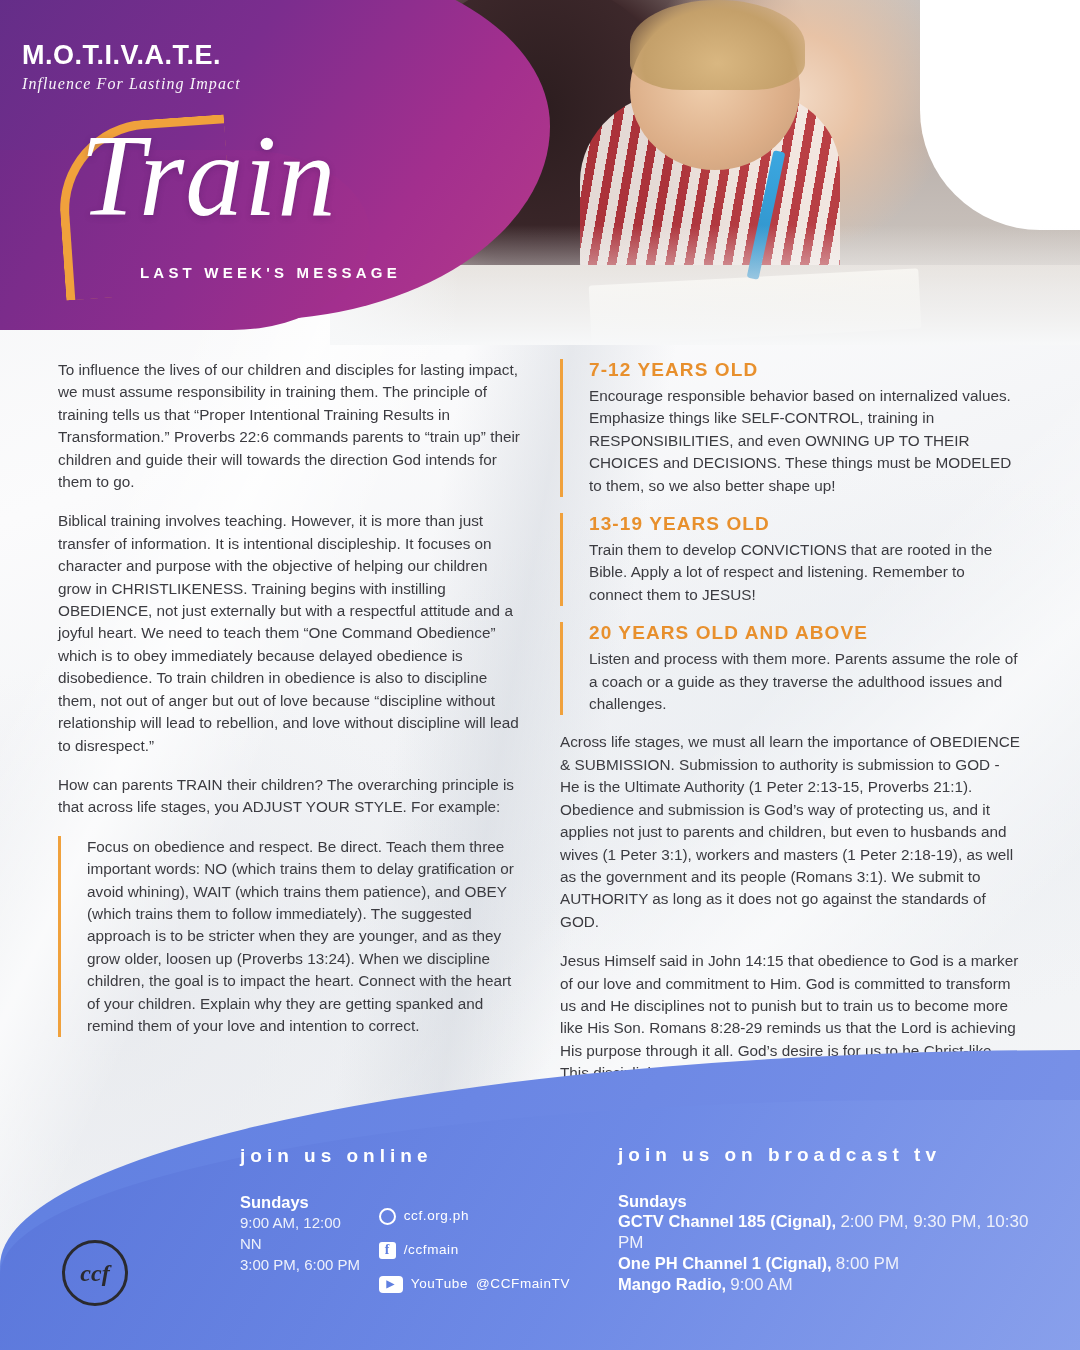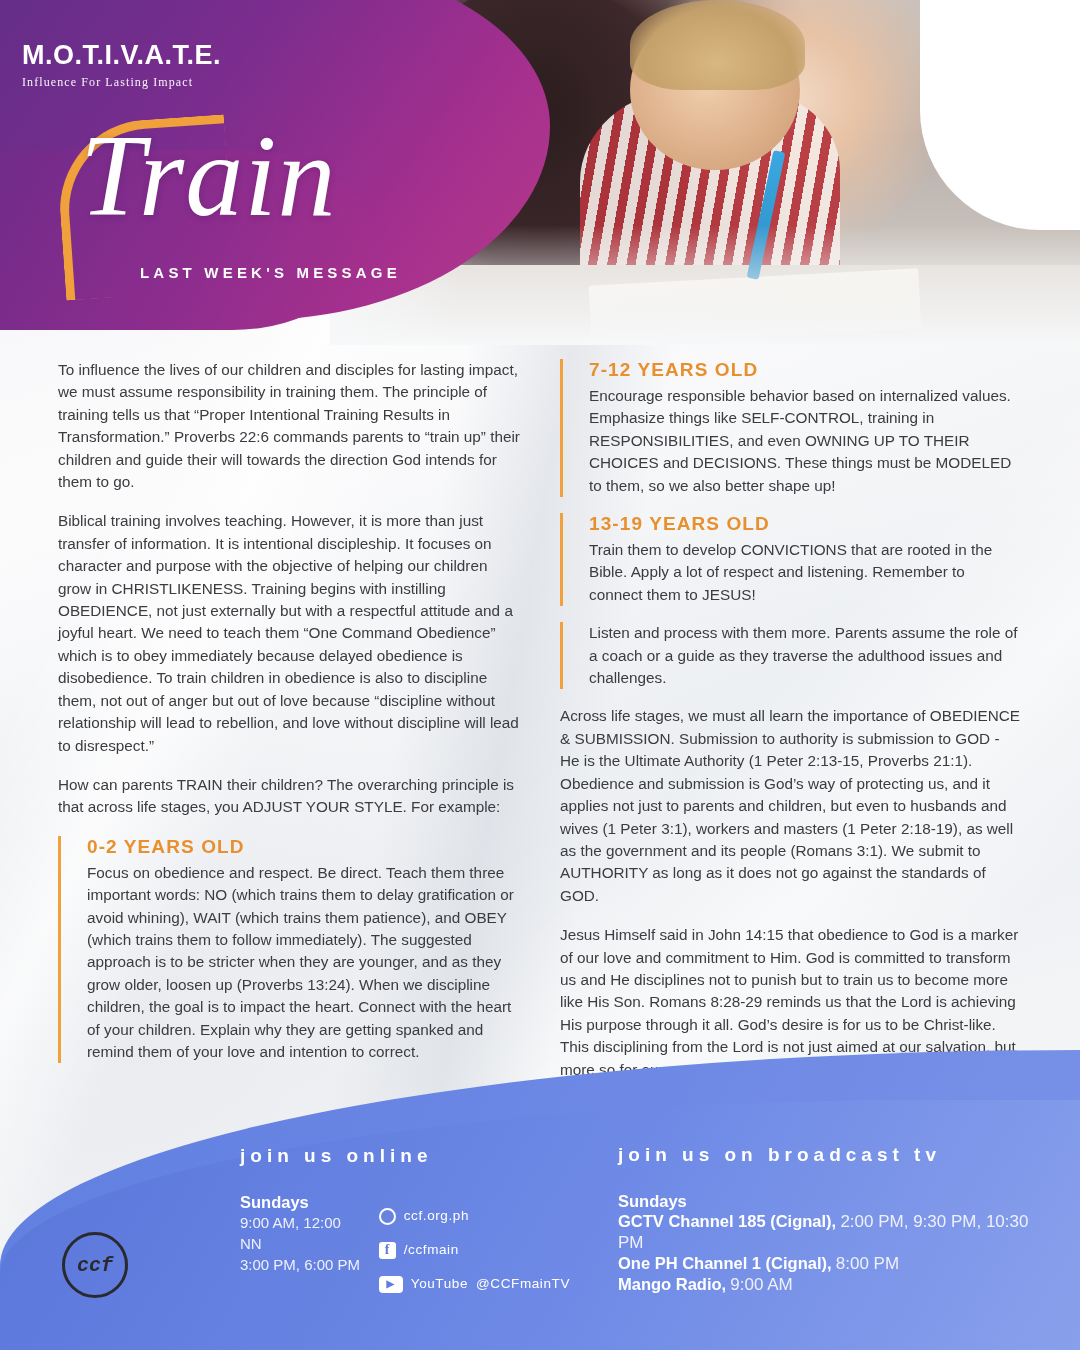--- a/index.html
+++ b/index.html
@@ -116,21 +116,21 @@
   }
 
   .logo {
     position: absolute; top: 40px; left: 22px; color: #fff;
   }
   .logo-main {
     font-size: 27px; font-weight: bold; letter-spacing: 0.5px;
     font-family: "Liberation Sans", sans-serif;
   }
   .logo-sub {
-    font-size: 12px; letter-spacing: 1.1px;
+    font-size: 16px; font-style: italic; letter-spacing: 1.1px;
     margin-top: 4px; opacity: 0.95;
     font-family: "Liberation Serif", serif;
   }
 
   .train-word {
     position: absolute; top: 110px; left: 80px;
     font-family: "Liberation Serif", serif;
     font-style: italic;
     font-size: 116px;
     color: #ffffff;
@@ -195,26 +195,26 @@
   .footer-wave2 {
     position: absolute; left: 0; bottom: 0; width: 1080px; height: 250px;
     background: linear-gradient(120deg, #5874d9 0%, #6e8ae6 55%, #8ba2ec 100%);
     border-radius: 86% 0 0 0 / 70% 0 0 0;
     opacity: 0.85;
   }
   .footer {
     position: absolute; left: 0; bottom: 0; width: 1080px; height: 300px;
   }
   .ccf-logo {
-    position: absolute; left: 62px; bottom: 52px;
+    position: absolute; left: 62px; bottom: 44px;
     width: 66px; height: 66px;
     border: 3px solid #2a2a2e; border-radius: 50%;
     display: flex; align-items: center; justify-content: center;
-    font-family: Liberation Mono, monospace;
-    font-style: italic; font-size: 20px; color: #2a2a2e; font-weight: bold;
+    font-family: Liberation Serif, serif;
+    font-style: italic; font-size: 24px; color: #2a2a2e; font-weight: bold;
   }
   .f-head {
     color: #ffffff; font-size: 19px; font-weight: bold; letter-spacing: 5px;
     margin-bottom: 26px;
   }
   .f-online { position: absolute; left: 240px; bottom: 55px; width: 330px; }
   .f-tv { position: absolute; left: 618px; bottom: 55px; width: 430px; }
   .f-strong { color: #ffffff; font-weight: bold; font-size: 16.5px; }
   .f-text { color: #eef1fb; font-size: 15px; line-height: 21px; }
   .f-small { font-size: 17px; }
@@ -263,35 +263,35 @@
     <div class="train-word">Train</div>
     <div class="subtitle">LAST WEEK'S MESSAGE</div>
   </div>
 
   <div class="content">
     <div class="col col-left">
       <p class="body">To influence the lives of our children and disciples for lasting impact, we must assume responsibility in training them. The principle of training tells us that “Proper Intentional Training Results in Transformation.” Proverbs 22:6 commands parents to “train up” their children and guide their will towards the direction God intends for them to go.</p>
       <p class="body">Biblical training involves teaching. However, it is more than just transfer of information. It is intentional discipleship. It focuses on character and purpose with the objective of helping our children grow in CHRISTLIKENESS. Training begins with instilling OBEDIENCE, not just externally but with a respectful attitude and a joyful heart. We need to teach them “One Command Obedience” which is to obey immediately because delayed obedience is disobedience. To train children in obedience is also to discipline them, not out of anger but out of love because “discipline without relationship will lead to rebellion, and love without discipline will lead to disrespect.”</p>
       <p class="body">How can parents TRAIN their children? The overarching principle is that across life stages, you ADJUST YOUR STYLE. For example:</p>
       <div class="age-block">
-        <div class="age-title">0-2 YEARS OLD</div>
         <div class="age-text">Focus on obedience and respect. Be direct. Teach them three important words: NO (which trains them to delay gratification or avoid whining), WAIT (which trains them patience), and OBEY (which trains them to follow immediately). The suggested approach is to be stricter when they are younger, and as they grow older, loosen up (Proverbs 13:24). When we discipline children, the goal is to impact the heart. Connect with the heart of your children. Explain why they are getting spanked and remind them of your love and intention to correct.</div>
       </div>
     </div>
 
     <div class="col col-right">
       <div class="age-block">
         <div class="age-title">7-12 YEARS OLD</div>
         <div class="age-text">Encourage responsible behavior based on internalized values. Emphasize things like SELF-CONTROL, training in RESPONSIBILITIES, and even OWNING UP TO THEIR CHOICES and DECISIONS. These things must be MODELED to them, so we also better shape up!</div>
       </div>
       <div class="age-block">
         <div class="age-title">13-19 YEARS OLD</div>
         <div class="age-text">Train them to develop CONVICTIONS that are rooted in the Bible. Apply a lot of respect and listening. Remember to connect them to JESUS!</div>
       </div>
       <div class="age-block">
+        <div class="age-title">20 YEARS OLD AND ABOVE</div>
         <div class="age-text">Listen and process with them more. Parents assume the role of a coach or a guide as they traverse the adulthood issues and challenges.</div>
       </div>
       <p class="body" style="margin-top:16px">Across life stages, we must all learn the importance of OBEDIENCE &amp; SUBMISSION. Submission to authority is submission to GOD - He is the Ultimate Authority (1 Peter 2:13-15, Proverbs 21:1). Obedience and submission is God’s way of protecting us, and it applies not just to parents and children, but even to husbands and wives (1 Peter 3:1), workers and masters (1 Peter 2:18-19), as well as the government and its people (Romans 3:1). We submit to AUTHORITY as long as it does not go against the standards of GOD.</p>
       <p class="body">Jesus Himself said in John 14:15 that obedience to God is a marker of our love and commitment to Him. God is committed to transform us and He disciplines not to punish but to train us to become more like His Son. Romans 8:28-29 reminds us that the Lord is achieving His purpose through it all. God’s desire is for us to be Christ-like. This disciplining from the Lord is not just aimed at our salvation, but more so for our sanctification into Christlikeness! May we embrace God’s training so we can be effective trainers and positive influencers of our children and disciples!</p>
     </div>
   </div>
 
   <div class="footer-wave"></div>
   <div class="footer-wave2"></div>
 

